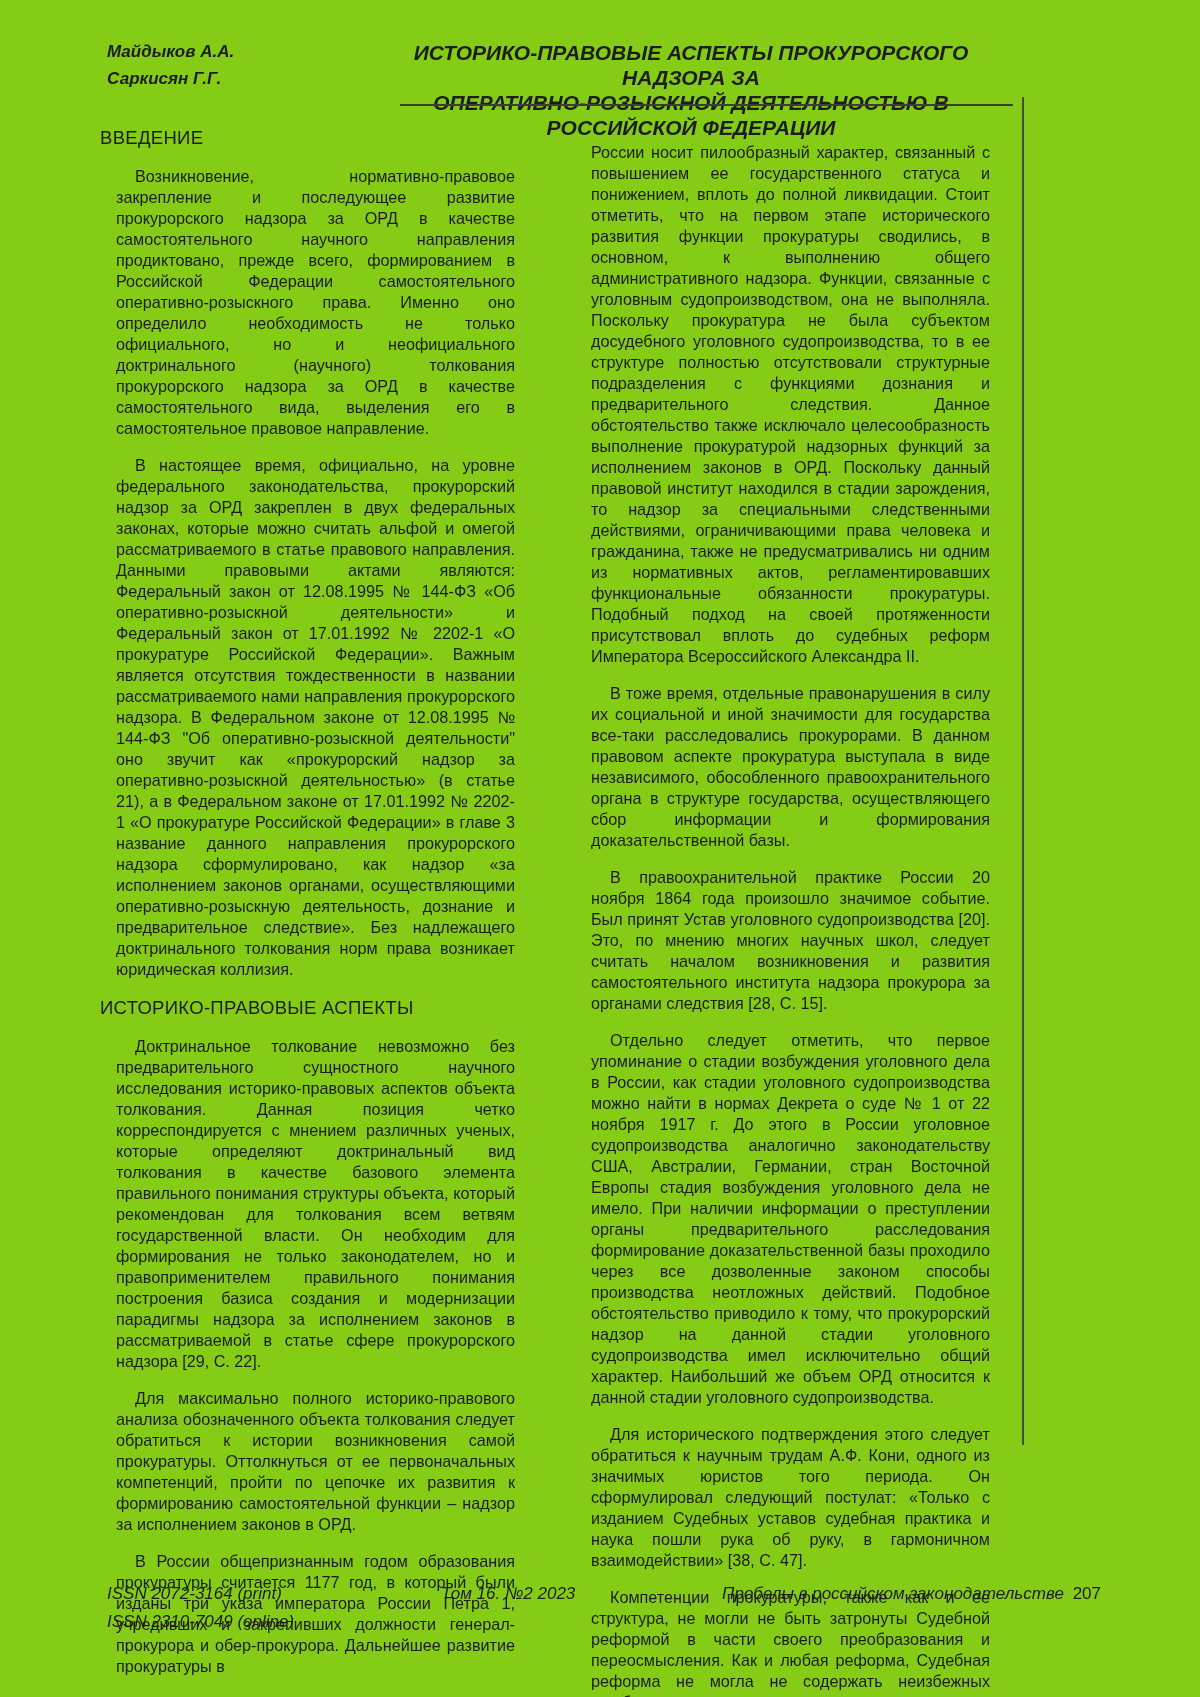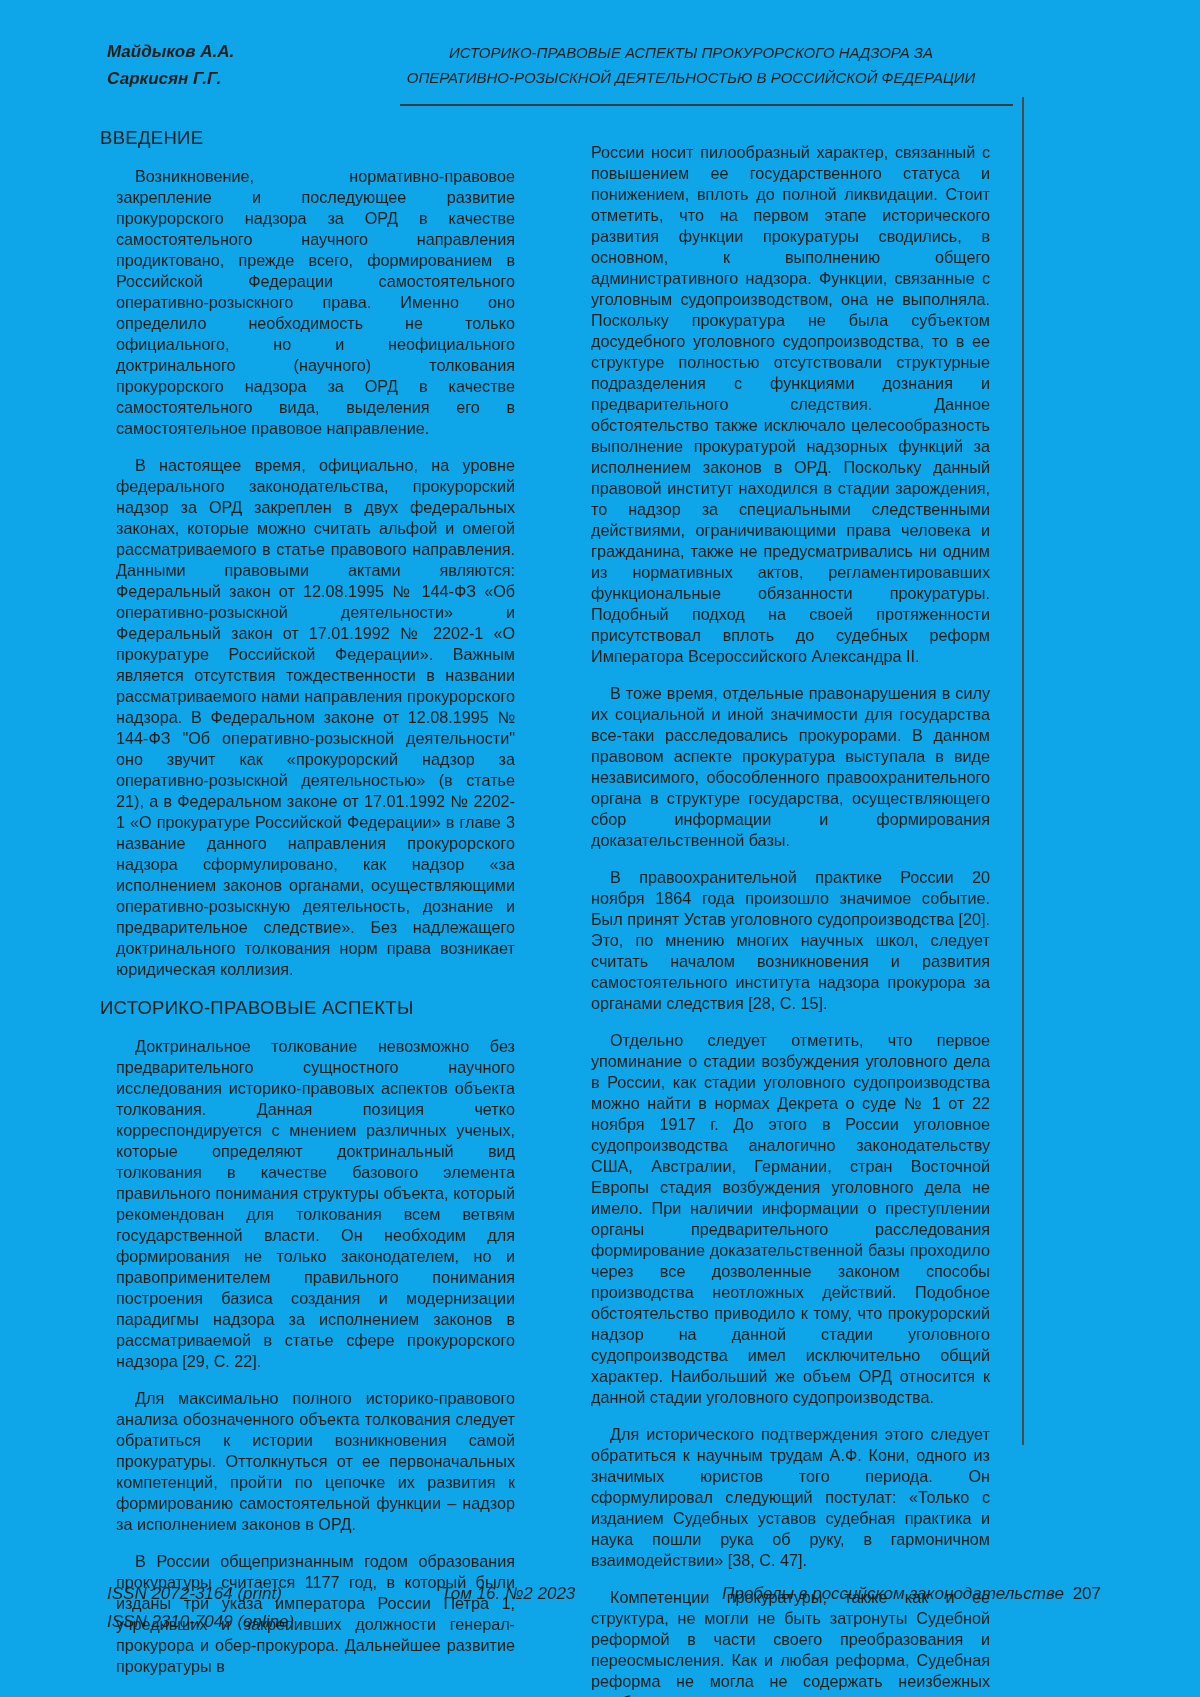--- a/index.html
+++ b/index.html
@@ -4,21 +4,21 @@
 <style>
   html, body {
     margin: 0;
     padding: 0;
     background: #ffffff;
   }
   .page {
     position: relative;
     width: 1200px;
     height: 1697px;
-    background: #0ea5e9;
+    background: #84cc16;
     font-family: "Liberation Sans", sans-serif;
     color: #1d1d1b;
     overflow: hidden;
   }
   
   .authors {
     position: absolute;
     left: 107px;
     top: 38px;
     font-size: 17px;
@@ -26,22 +26,22 @@
     font-style: italic;
     line-height: 27px;
     white-space: nowrap;
   }
   .running-title {
     position: absolute;
     left: 368px;
     top: 40px;
     width: 646px;
     text-align: center;
-    font-size: 15px;
-    font-weight: normal;
+    font-size: 21px;
+    font-weight: bold;
     font-style: italic;
     line-height: 25px;
   }
   .header-rule {
     position: absolute;
     left: 400px;
     top: 104px;
     width: 613px;
     height: 2px;
     background: #3c3c3c;

